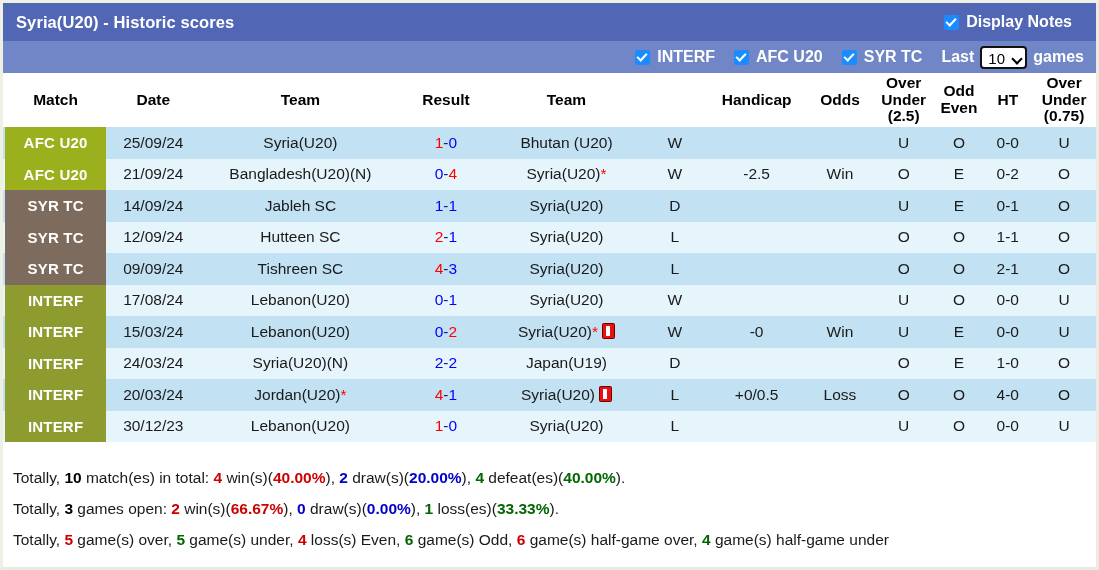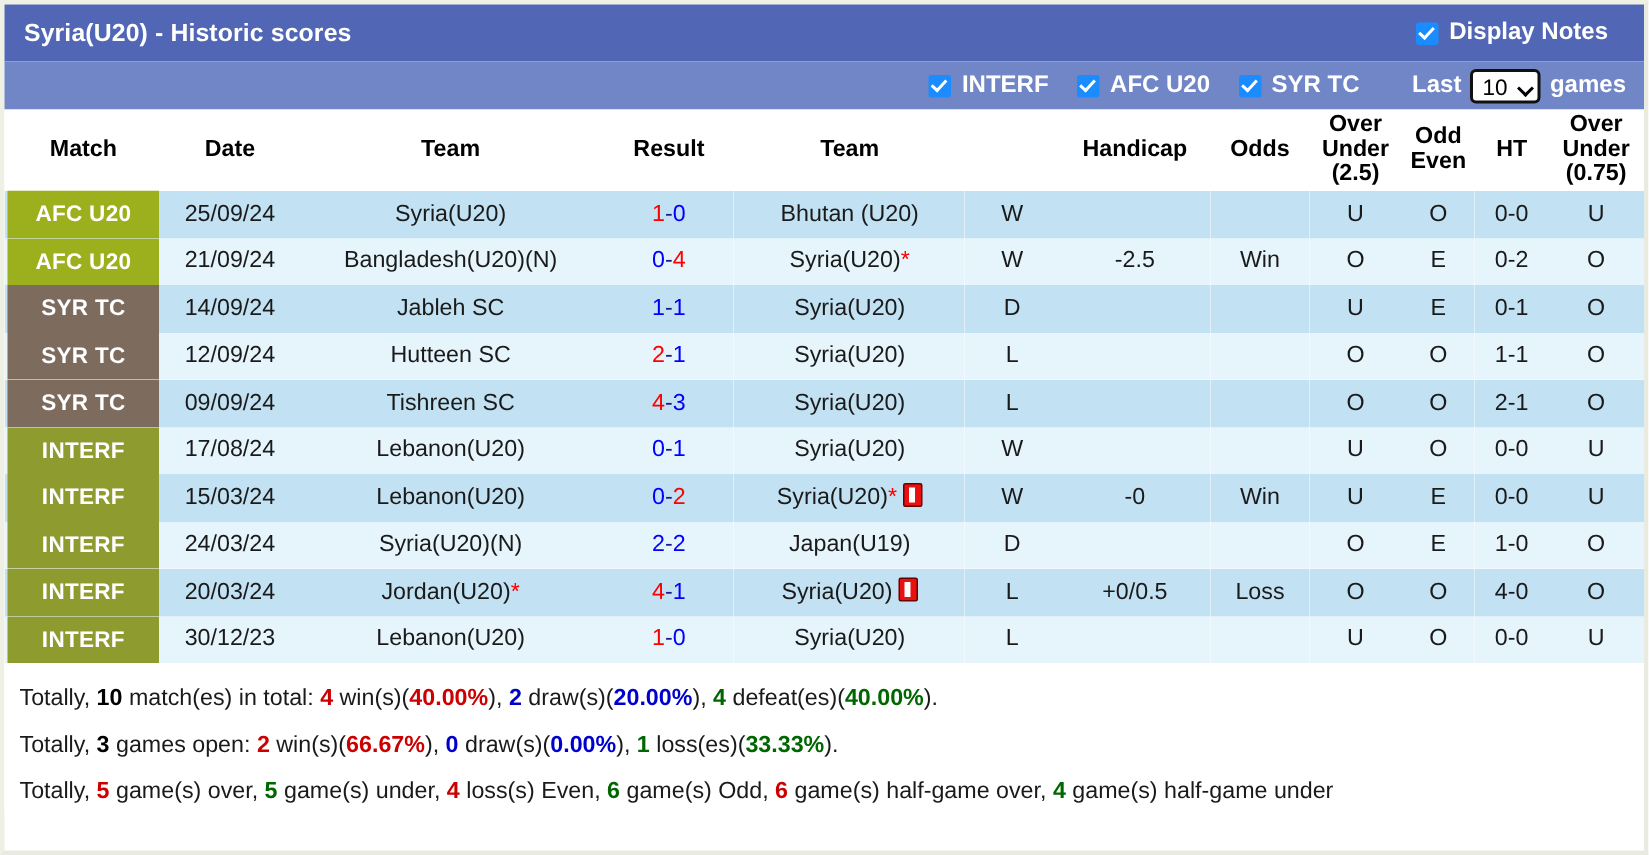--- a/index.html
+++ b/index.html
@@ -80,21 +80,21 @@
   }
   .chk-label {
     color: #ffffff;
     font-size: 16px;
     font-weight: bold;
   }
   .last-wrap {
     display: flex;
     align-items: center;
     gap: 6px;
-    margin-left: 16px;
+    margin-left: 0;
   }
   .last-wrap .chk-label { font-weight: bold; }
   .sel {
     -webkit-appearance: none;
     appearance: none;
     background: #ffffff;
     border: 2px solid #111111;
     border-radius: 4px;
     font-family: "Liberation Sans", sans-serif;
     font-size: 15px;
@@ -180,20 +180,21 @@
     content: "";
     position: absolute;
     left: 3.3px; top: 2px;
     width: 3.4px; height: 10px;
     background: #ffffff;
   }
   
   .footer {
     padding: 8px 0 0 10px;
     background: #ffffff;
+    margin-top: 12px;
   }
   .fline {
     font-size: 15.5px;
     color: #1a1a1a;
     line-height: 31px;
     white-space: nowrap;
   }
   .n-red   { color: #cc0000; font-weight: bold; }
   .n-blue  { color: #0000cc; font-weight: bold; }
   .n-green { color: #006600; font-weight: bold; }

